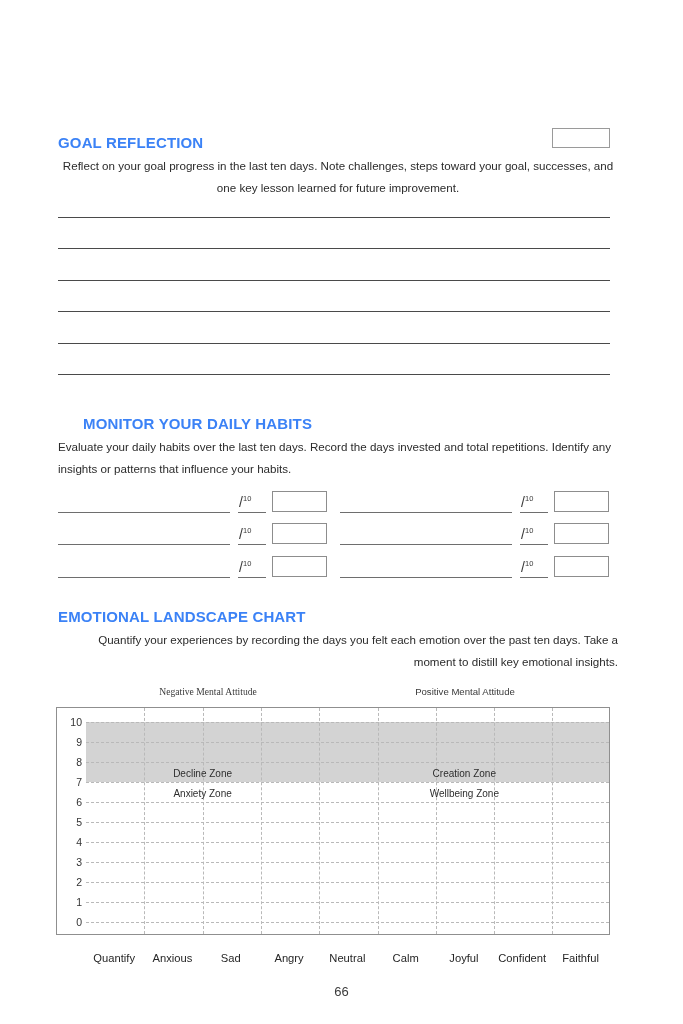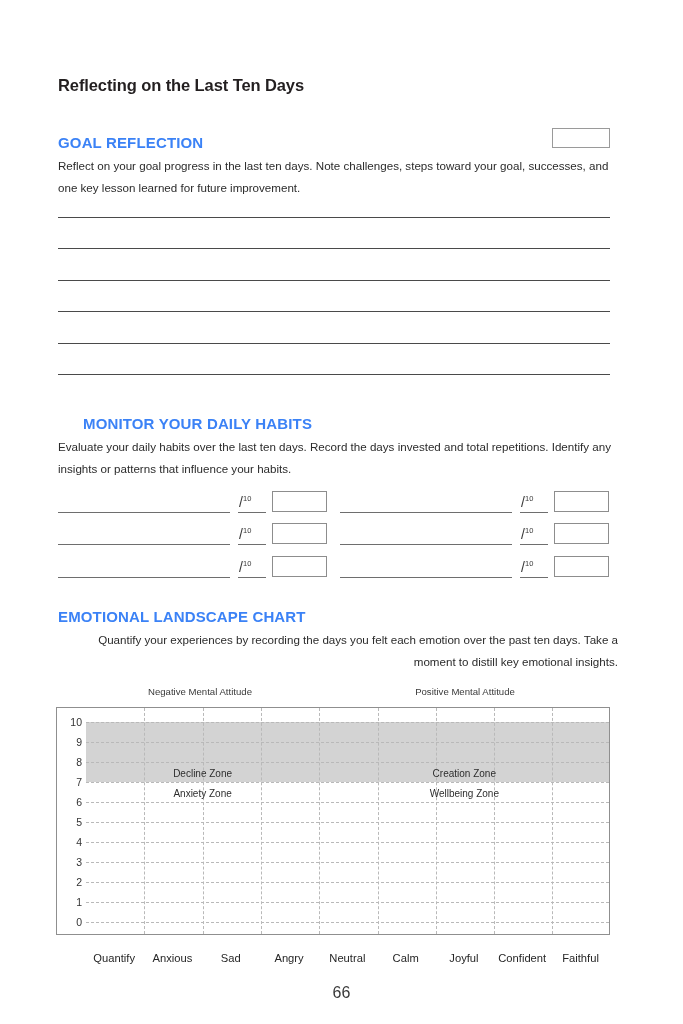--- a/index.html
+++ b/index.html
@@ -48,21 +48,21 @@
     position: absolute;
     left: 58px;
     font-size: 11.6px;
     line-height: 22px;
     color: #2b2b2b;
     width: 560px;
   }
 
   
   #goal-heading { top: 134px; }
-  #goal-desc    { top: 155px; }
+  #goal-desc    { top: 155px; text-align: center; }
 
   .goal-box {
     position: absolute;
     left: 552px;
     top: 128px;
     width: 58px;
     height: 20px;
     border: 1px solid #9a9a9a;
     background: #fff;
     box-sizing: border-box;
@@ -137,21 +137,21 @@
   #emotion-desc    { top: 629px; text-align: right; }
 
   .attitude-label {
     position: absolute;
     top: 686px;
     font-size: 9.6px;
     color: #3a3a3a;
     text-align: center;
     white-space: nowrap;
   }
-  #attitude-negative { left: 100px; width: 200px; }
+  #attitude-negative { left: 108px; width: 200px; font-family: Liberation Serif, serif; }
   #attitude-positive { left: 365px; width: 200px; }
 
   .chart-frame {
     position: absolute;
     left: 56px;
     top: 707px;
     width: 554px;
     height: 228px;
     border: 1px solid #8f8f8f;
     box-sizing: border-box;
@@ -215,30 +215,29 @@
     text-align: center;
     white-space: nowrap;
   }
 
   .page-number {
     position: absolute;
     left: 0;
     width: 683px;
     top: 984px;
     text-align: center;
-    font-size: 16px;
+    font-size: 13px;
     color: #3a3a3a;
   }
 </style>
 </head>
 <body>
 
 <div class="page">
 
-  <div class="page-title">Reflecting on the Last Ten Days</div>
 
   <div class="section-heading" id="goal-heading">GOAL REFLECTION</div>
   <div class="section-desc" id="goal-desc">Reflect on your goal progress in the last ten days. Note challenges, steps toward your goal, successes, and one key lesson learned for future improvement.</div>
   <div class="goal-box"></div>
 
   <div class="writeline" style="top:217px"></div>
   <div class="writeline" style="top:248px"></div>
   <div class="writeline" style="top:280px"></div>
   <div class="writeline" style="top:311px"></div>
   <div class="writeline" style="top:343px"></div>

